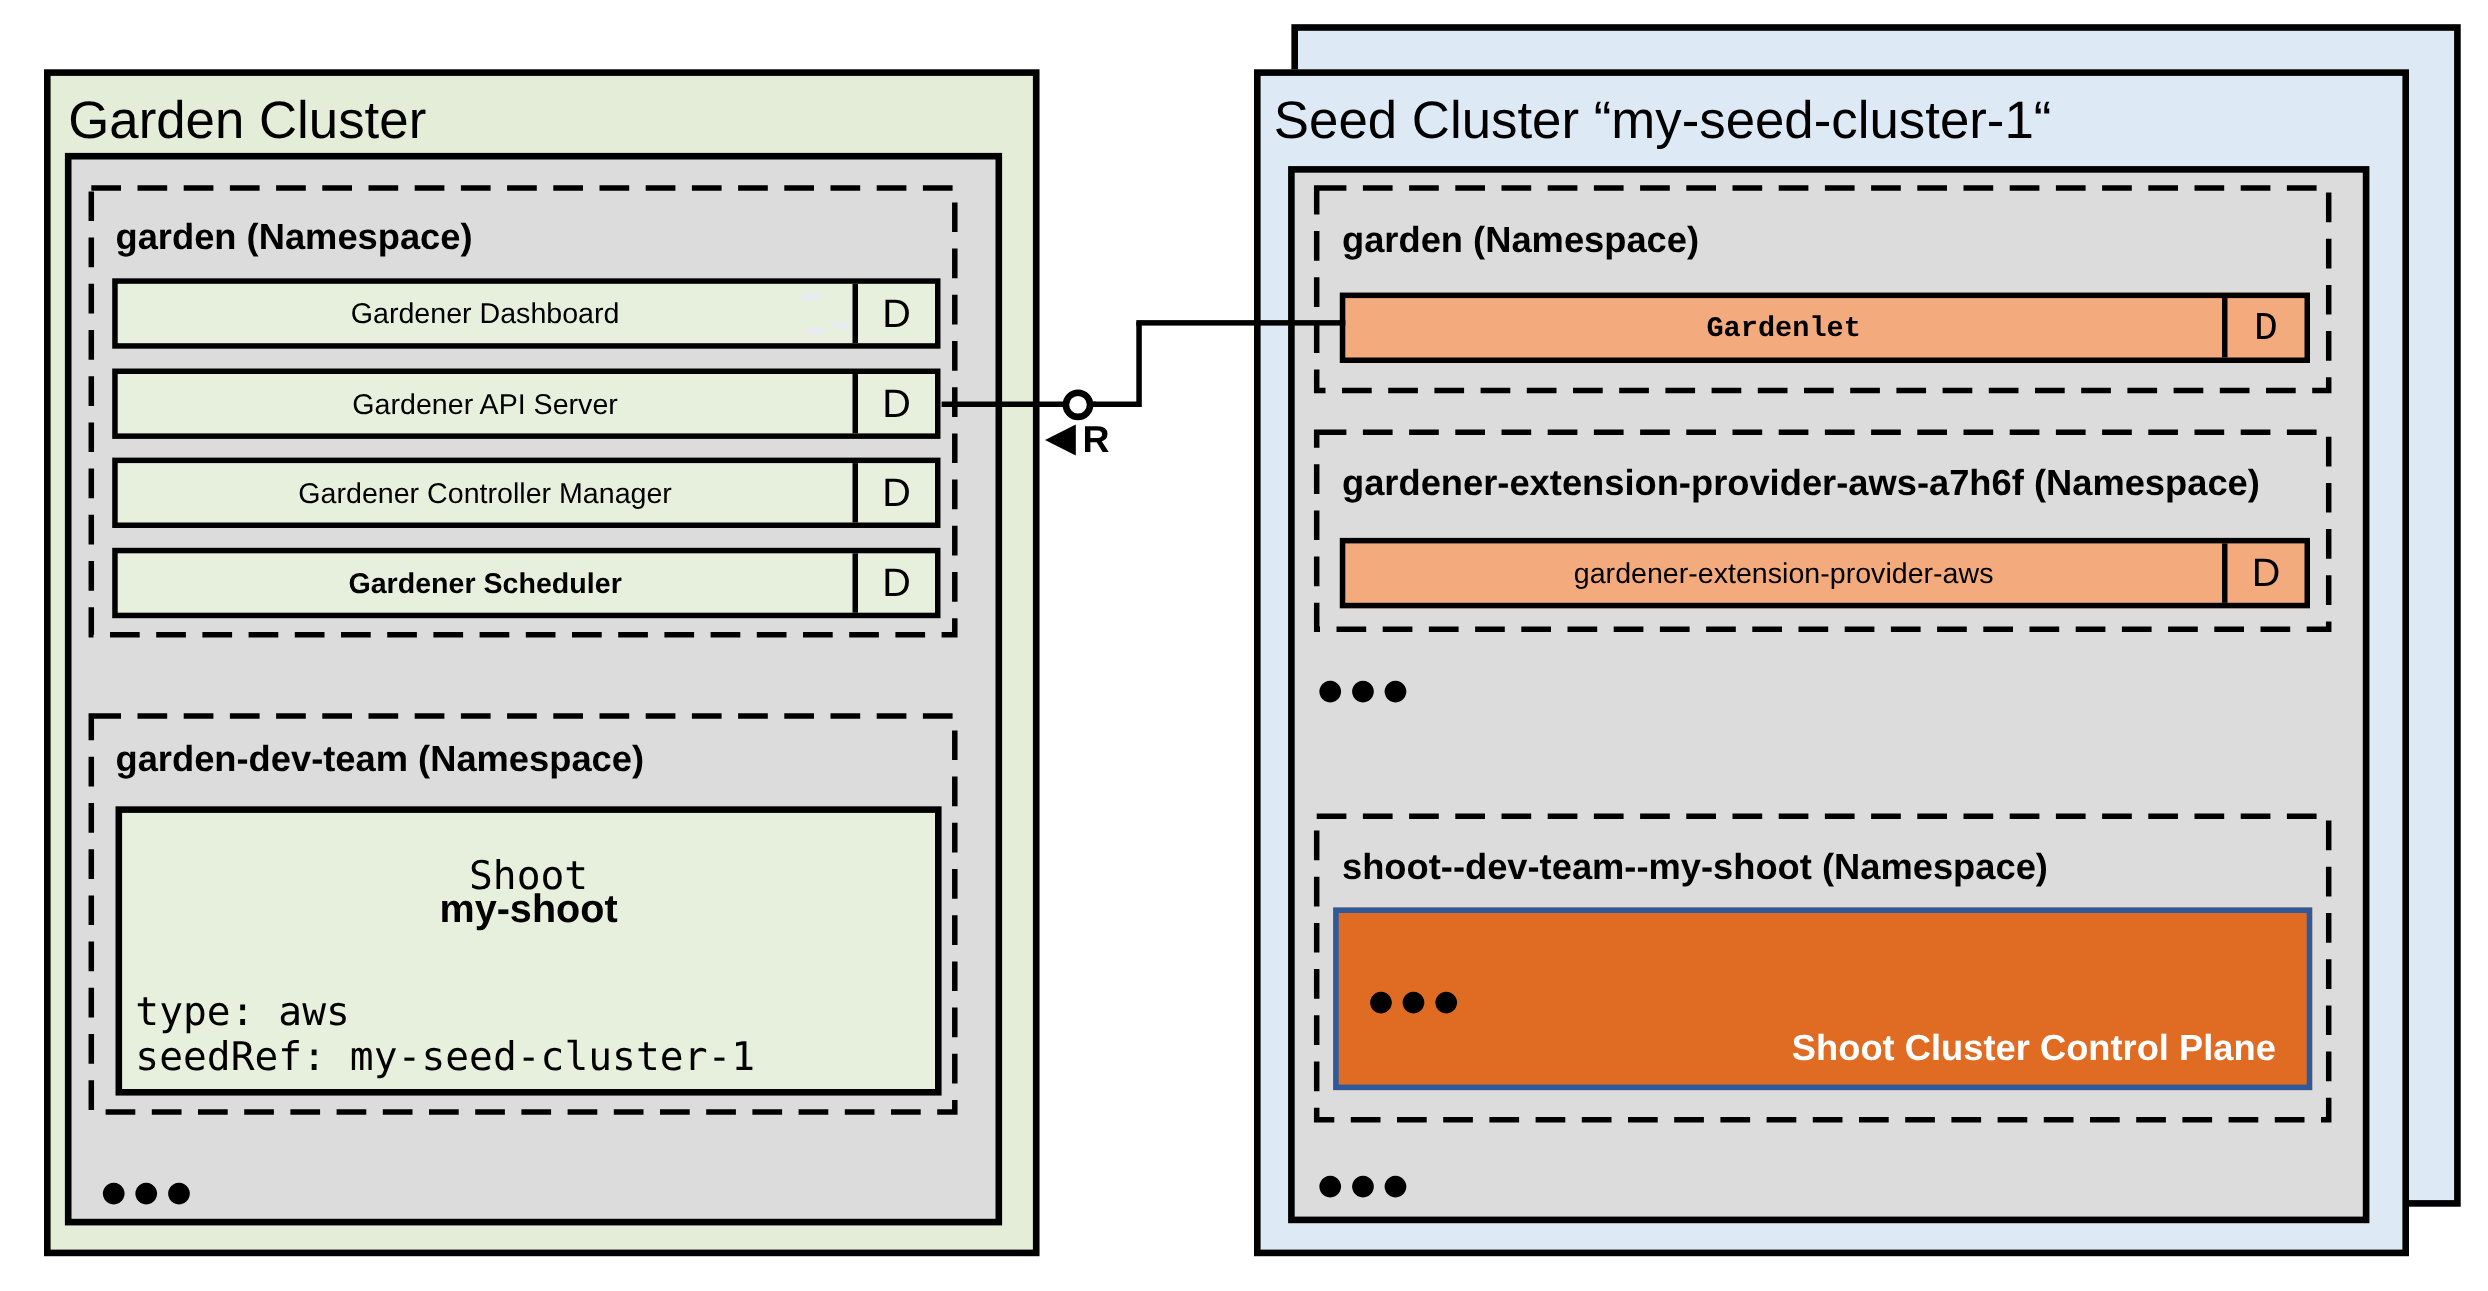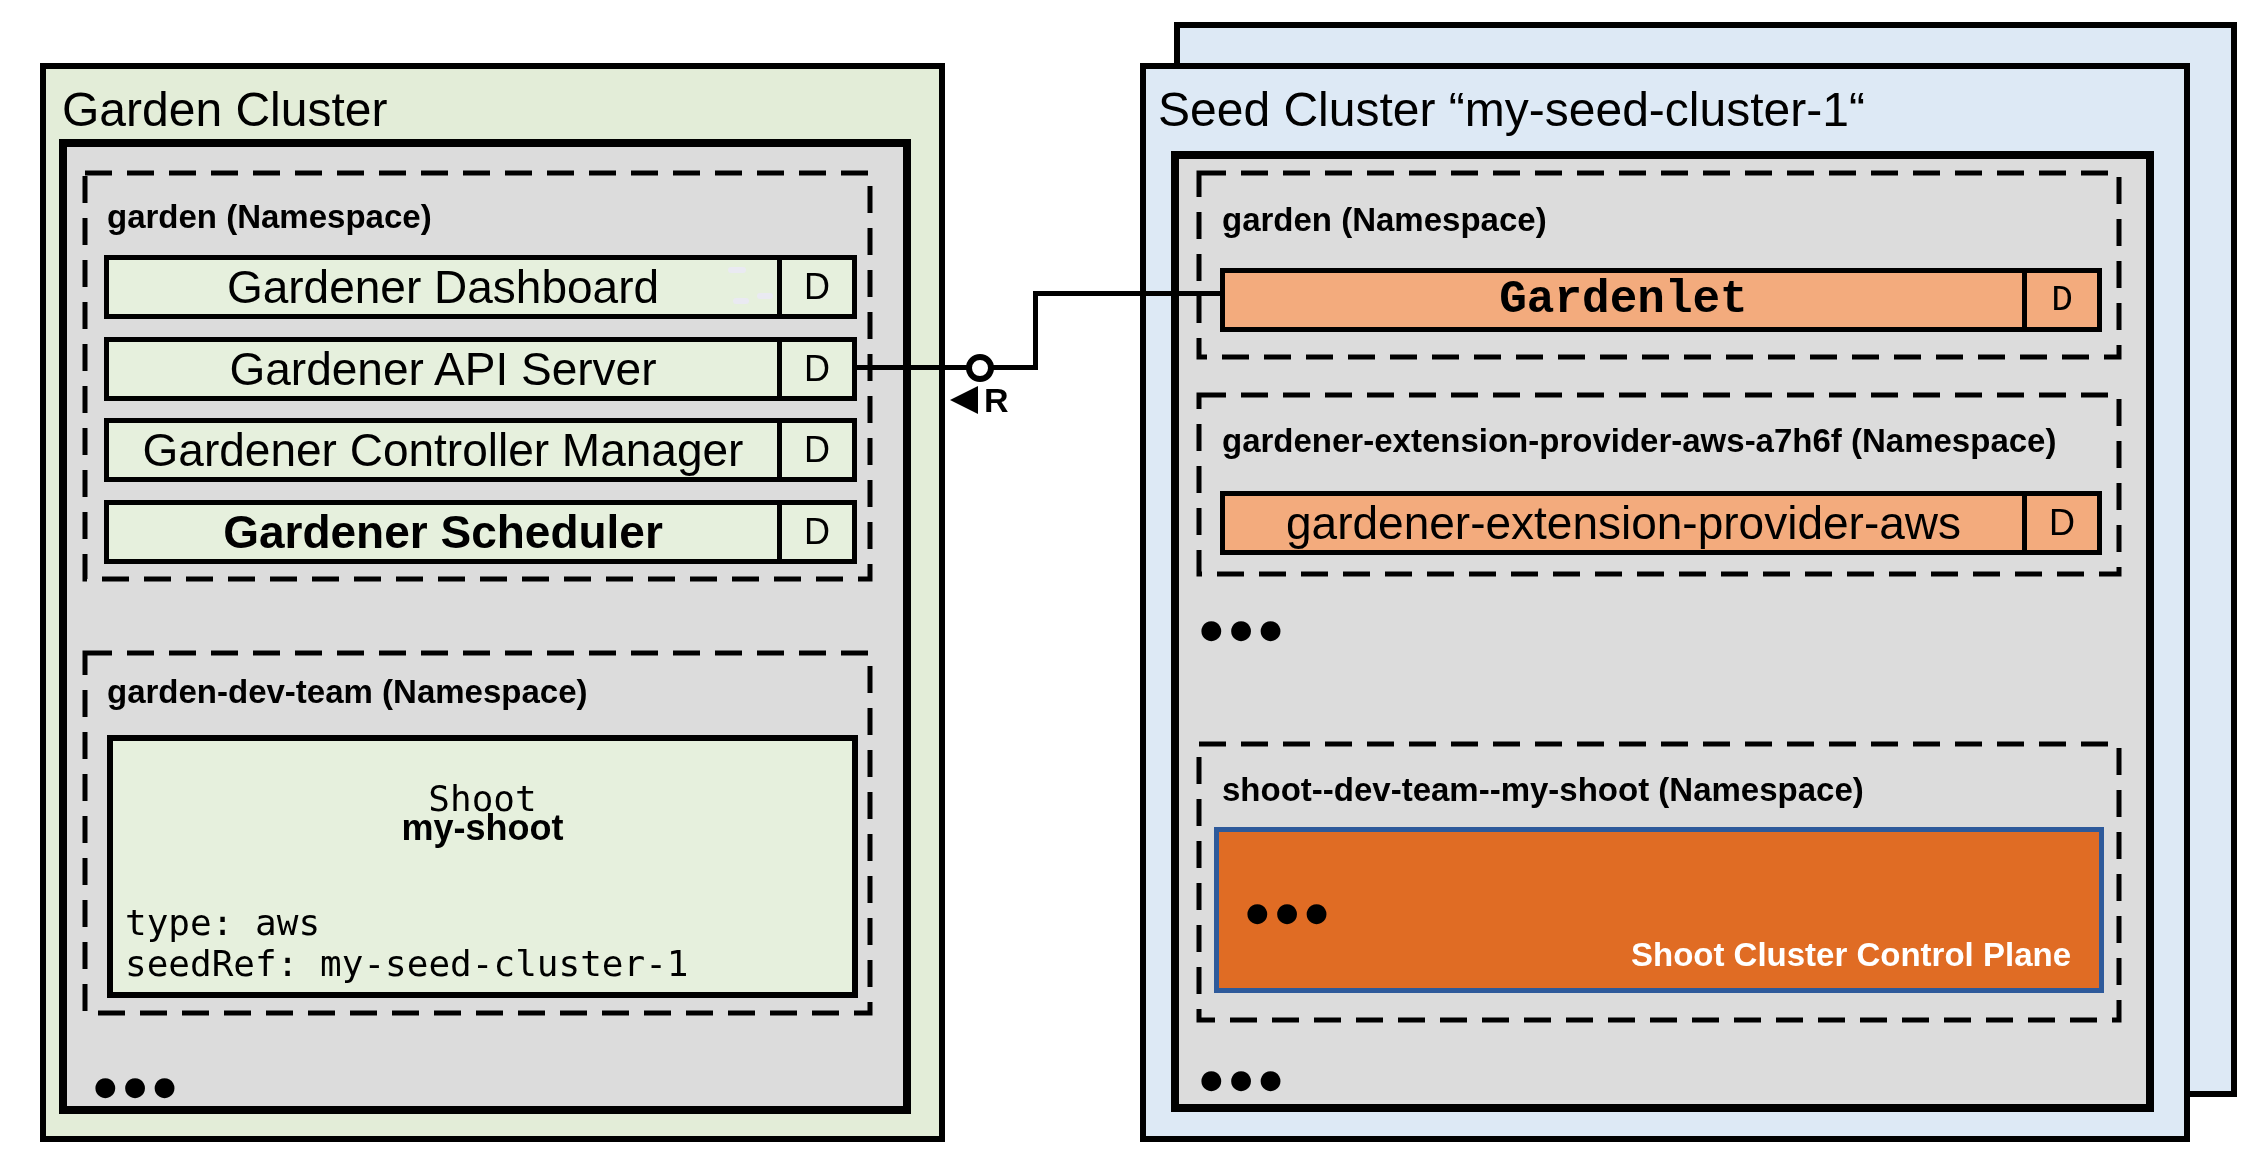--- a/index.html
+++ b/index.html
@@ -6,38 +6,38 @@
   #canvas{
     position:relative;width:2262px;height:1174px;background:#ffffff;overflow:hidden;
     font-family:"Liberation Sans", sans-serif;color:#000;padding-left:48px;
   }
   .abs{position:absolute;box-sizing:border-box;}
 
   
   .cluster{border:6px solid #000;}
   .garden-fill{background:#e3edd8;}
   .seed-fill{background:#dde9f5;}
-  .gray-box{background:#dcdcdc;border:8px solid #000000;}
+  .gray-box{background:#dcdcdc;border:6px solid #000000;}
   .cluster-title{font-size:48px;line-height:54px;white-space:nowrap;}
 
   
   .dashbox{position:absolute;box-sizing:border-box;}
   .dashbox > svg.dash{position:absolute;left:0;top:0;width:100%;height:100%;overflow:visible;}
   .dashbox > svg.dash rect{
     x:3px;y:3px;width:calc(100% - 6px);height:calc(100% - 6px);
     fill:none;stroke:#000;stroke-width:5;stroke-dasharray:27 15;
   }
   .ns-label{font-size:33px;font-weight:bold;line-height:42px;white-space:nowrap;}
 
   
   .row{border:5px solid #000;display:flex;align-items:stretch;}
   .row-green{background:#e6f0dd;}
   .row-orange{background:#f3ab7d;}
   .row-label{flex:1;display:flex;align-items:center;justify-content:center;
-    font-size:46px;white-space:nowrap;text-align:right;}
+    font-size:26px;white-space:nowrap;text-align:right;}
   .row-label.bold{font-weight:bold;}
   .d-badge{width:70px;border-left:5px solid #000;display:flex;align-items:center;
     justify-content:center;font-size:36px;}
 
   
   .shoot-box{background:#e6f0dd;border:6px solid #000;}
   .mono{font-family:"DejaVu Sans Mono", monospace;}
   .shoot-kind{font-size:36px;line-height:42px;text-align:center;left:0;right:0;}
   .shoot-name{font-size:36px;line-height:42px;font-weight:bold;text-align:center;left:0;right:0;}
   .shoot-spec{font-size:36px;line-height:42px;white-space:pre;}

